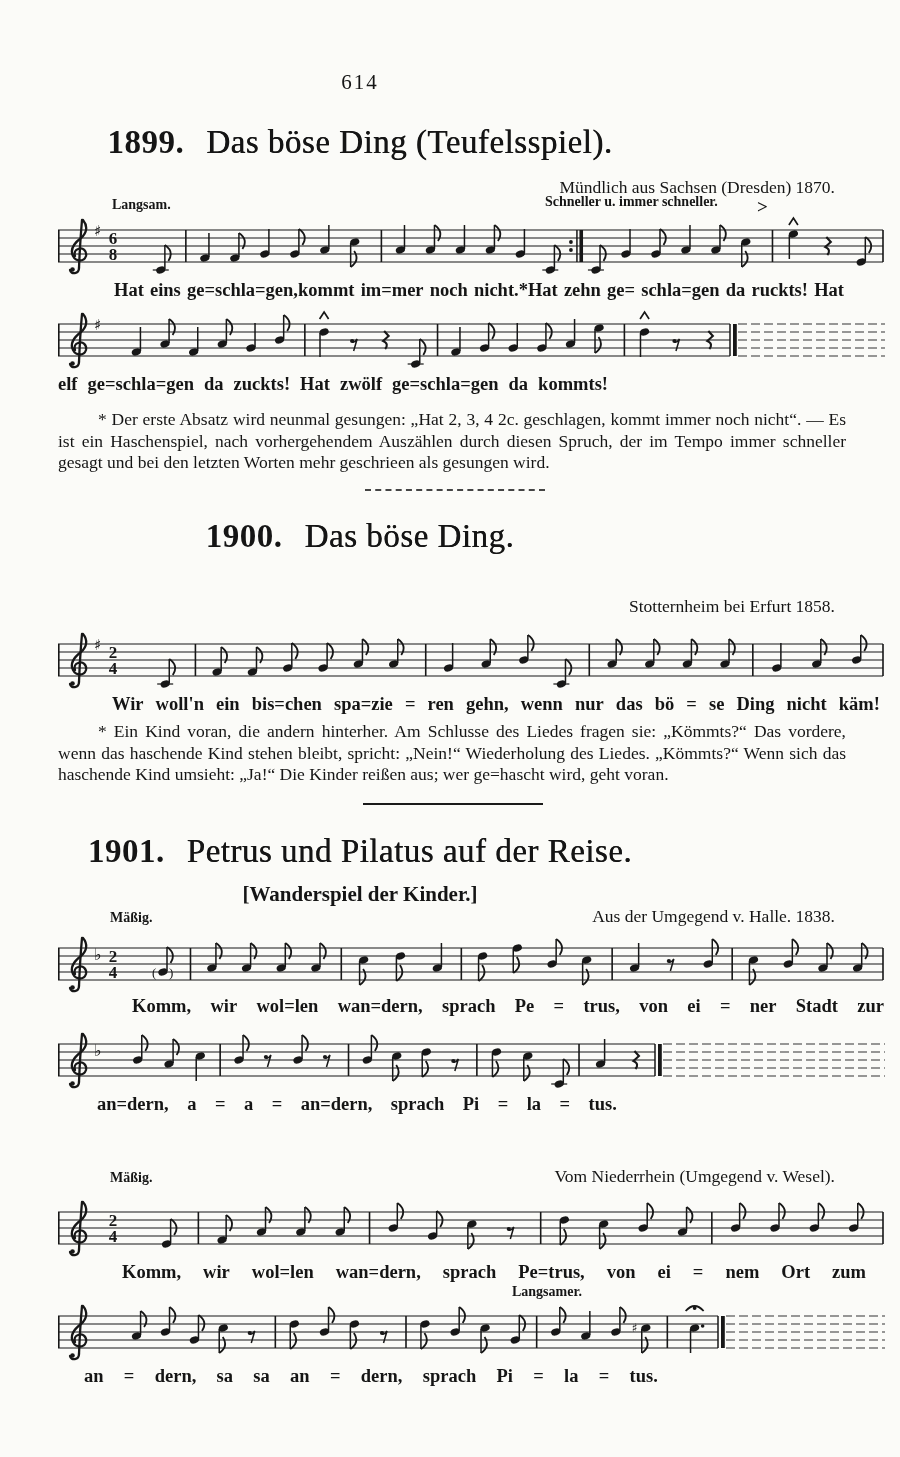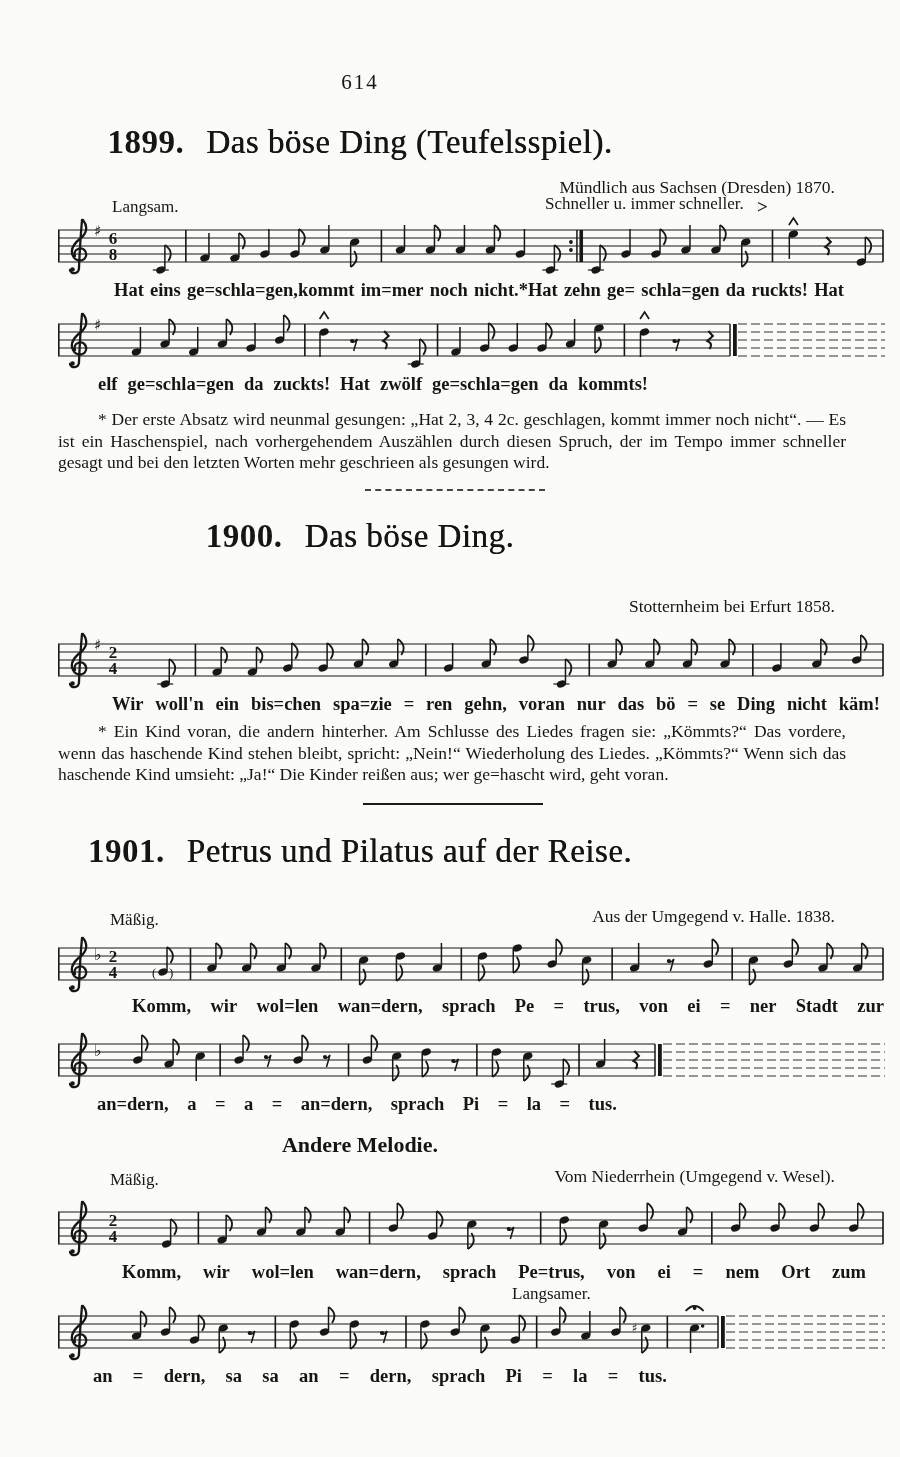--- a/index.html
+++ b/index.html
@@ -6,21 +6,21 @@
   .page{position:relative;width:900px;height:1457px;margin:0 auto;background:#fbfbf8;color:#151515;
         font-family:"Liberation Serif", serif; overflow:hidden;}
   .abs{position:absolute;}
   .center{left:0;width:720px;text-align:center;}
   .pagenum{font-size:21px;letter-spacing:2px;}
   .title{font-size:33px;font-weight:700;letter-spacing:0.5px;}
   .title .num{font-weight:700;margin-right:22px;}
   .frak{font-weight:400;text-shadow:0.4px 0 0 #151515;}
   .subtitle{font-size:21px;font-weight:700;}
   .attr{font-size:17.5px;text-align:right;right:65px;}
-  .tempo{font-size:17px;font-weight:400;}
+  .tempo{font-size:14px;font-weight:700;}
   .accent-mk{font-size:19px;font-weight:700;}
   .footnote{font-size:17.5px;line-height:21.5px;text-align:justify;width:788px;left:58px;}
   .footnote .indent{display:inline-block;width:40px;}
   .divider-dashed{border-top:2.5px dashed #444;width:180px;}
   .divider-solid{border-top:2.5px solid #1a1a1a;width:180px;}
   .sys{position:absolute;left:58px;width:832px;}
   .sys svg{display:block;}
   .lyrics{font-size:18.5px;font-weight:700;line-height:22px;white-space:nowrap;
           display:flex;justify-content:space-between;}
   .lyrics span{flex:0 0 auto;}
@@ -206,21 +206,21 @@
         <line x1="566.3893805309734" y1="18" x2="566.3893805309734" y2="50" stroke="#171717" stroke-width="1.6"></line>
         <ellipse cx="586.5830088495575" cy="26" rx="4.7" ry="3.4" fill="#171717" transform="rotate(-18 586.5830088495575 26)"></ellipse>
         <line x1="582.4830088495575" y1="27" x2="582.4830088495575" y2="51" stroke="#171717" stroke-width="1.5"></line>
         <path d="M582.0830088495575,13 L586.5830088495575,6 L591.0830088495575,13" stroke="#171717" stroke-width="1.7" fill="none"></path>
         <circle cx="616.4702654867257" cy="35" r="2.1" fill="#171717"></circle>
         <path d="M616.4702654867257,36 Q618.9702654867257,37 621.4702654867257,33 L617.9702654867257,45" stroke="#171717" stroke-width="1.5" fill="none"></path>
         <path d="M650.3575221238938,25 L654.8575221238938,30 L649.3575221238938,35 C653.8575221238938,37 653.8575221238938,40 651.3575221238938,43" stroke="#171717" stroke-width="2.1" fill="none"></path>
         <line x1="672" y1="18" x2="672" y2="50" stroke="#171717" stroke-width="1.5"></line>
         <rect x="675" y="18" width="3.8" height="32" fill="#171717"></rect>
       </svg>
-    <div class="lyrics" style="margin-left:40px;width:550px;margin-top:-3px">
+    <div class="lyrics" style="width:550px;margin-top:-3px">
         <span>elf</span>
         <span>ge=schla=gen</span>
         <span>da</span>
         <span>zuckts!</span>
         <span>Hat</span>
         <span>zwölf</span>
         <span>ge=schla=gen</span>
         <span>da</span>
         <span>kommts!</span>
       </div>
@@ -314,39 +314,40 @@
       </svg>
     <div class="lyrics" style="margin-left:54px;width:768px;margin-top:-3px">
         <span>Wir</span>
         <span>woll'n</span>
         <span>ein</span>
         <span>bis=chen</span>
         <span>spa=zie</span>
         <span>=</span>
         <span>ren</span>
         <span>gehn,</span>
-        <span>voran</span>
+        <span>wenn</span>
         <span>nur</span>
         <span>das</span>
         <span>bö</span>
         <span>=</span>
         <span>se</span>
         <span>Ding</span>
         <span>nicht</span>
         <span>käm!</span>
       </div>
   </div>
 
   <div class="abs footnote" style="top:721px"><span class="indent"></span><span>* Ein Kind voran, die andern hinterher. Am Schlusse des Liedes fragen sie: „Kömmts?“ Das vordere, wenn das haschende Kind stehen bleibt, spricht: „Nein!“ Wiederholung des Liedes. „Kömmts?“ Wenn sich das haschende Kind umsieht: „Ja!“ Die Kinder reißen aus; wer ge=hascht wird, geht voran.</span></div>
 
   <div class="abs divider-solid" style="top:803px;left:363px"></div>
 
   <div class="abs center title" style="top:833px">
     <span class="num">1901.</span><span class="frak">Petrus und Pilatus auf der Reise.</span>
   </div>
+  <div class="abs center subtitle" style="top:882px">[Wanderspiel der Kinder.]</div>
   <div class="abs tempo" style="left:110px;top:910px">Mäßig.</div>
   <div class="abs attr" style="top:906px">Aus der Umgegend v. Halle. 1838.</div>
 
   <div class="sys" style="top:930px">
     <svg width="832" height="70">
         <line x1="0" y1="18" x2="825" y2="18" stroke="#171717" stroke-width="1.2"></line>
         <line x1="0" y1="26" x2="825" y2="26" stroke="#171717" stroke-width="1.2"></line>
         <line x1="0" y1="34" x2="825" y2="34" stroke="#171717" stroke-width="1.2"></line>
         <line x1="0" y1="42" x2="825" y2="42" stroke="#171717" stroke-width="1.2"></line>
         <line x1="0" y1="50" x2="825" y2="50" stroke="#171717" stroke-width="1.2"></line>
@@ -519,21 +520,20 @@
         <span>an=dern,</span>
         <span>sprach</span>
         <span>Pi</span>
         <span>=</span>
         <span>la</span>
         <span>=</span>
         <span>tus.</span>
       </div>
   </div>
 
-  <div class="abs center subtitle" style="top:1132px;font-size:22px">Andere Melodie.</div>
   <div class="abs tempo" style="left:110px;top:1170px">Mäßig.</div>
   <div class="abs attr" style="top:1166px">Vom Niederrhein (Umgegend v. Wesel).</div>
 
   <div class="sys" style="top:1194px">
     <svg width="832" height="70">
         <line x1="0" y1="18" x2="825" y2="18" stroke="#171717" stroke-width="1.2"></line>
         <line x1="0" y1="26" x2="825" y2="26" stroke="#171717" stroke-width="1.2"></line>
         <line x1="0" y1="34" x2="825" y2="34" stroke="#171717" stroke-width="1.2"></line>
         <line x1="0" y1="42" x2="825" y2="42" stroke="#171717" stroke-width="1.2"></line>
         <line x1="0" y1="50" x2="825" y2="50" stroke="#171717" stroke-width="1.2"></line>
@@ -693,21 +693,21 @@
         <text x="573.8533333333332" y="34" font-size="12" font-family="DejaVu Sans, sans-serif" fill="#171717">♯</text>
         <line x1="609.3333333333333" y1="18" x2="609.3333333333333" y2="50" stroke="#171717" stroke-width="1.6"></line>
         <ellipse cx="636.6399999999999" cy="30" rx="4.7" ry="3.4" fill="#171717" transform="rotate(-18 636.6399999999999 30)"></ellipse>
         <line x1="632.5399999999998" y1="31" x2="632.5399999999998" y2="55" stroke="#171717" stroke-width="1.5"></line>
         <circle cx="644.6399999999999" cy="28" r="1.8" fill="#171717"></circle>
         <path d="M627.6399999999999,13 Q636.6399999999999,3 645.6399999999999,13" stroke="#171717" stroke-width="1.8" fill="none"></path>
         <circle cx="636.6399999999999" cy="10" r="1.9" fill="#171717"></circle>
         <line x1="659.9999999999999" y1="18" x2="659.9999999999999" y2="50" stroke="#171717" stroke-width="1.5"></line>
         <rect x="662.9999999999999" y="18" width="3.8" height="32" fill="#171717"></rect>
       </svg>
-    <div class="lyrics" style="margin-left:35px;width:574px;margin-top:-3px">
+    <div class="lyrics" style="margin-left:26px;width:574px;margin-top:-3px">
         <span>an</span>
         <span>=</span>
         <span>dern,</span>
         <span>sa</span>
         <span>sa</span>
         <span>an</span>
         <span>=</span>
         <span>dern,</span>
         <span>sprach</span>
         <span>Pi</span>

